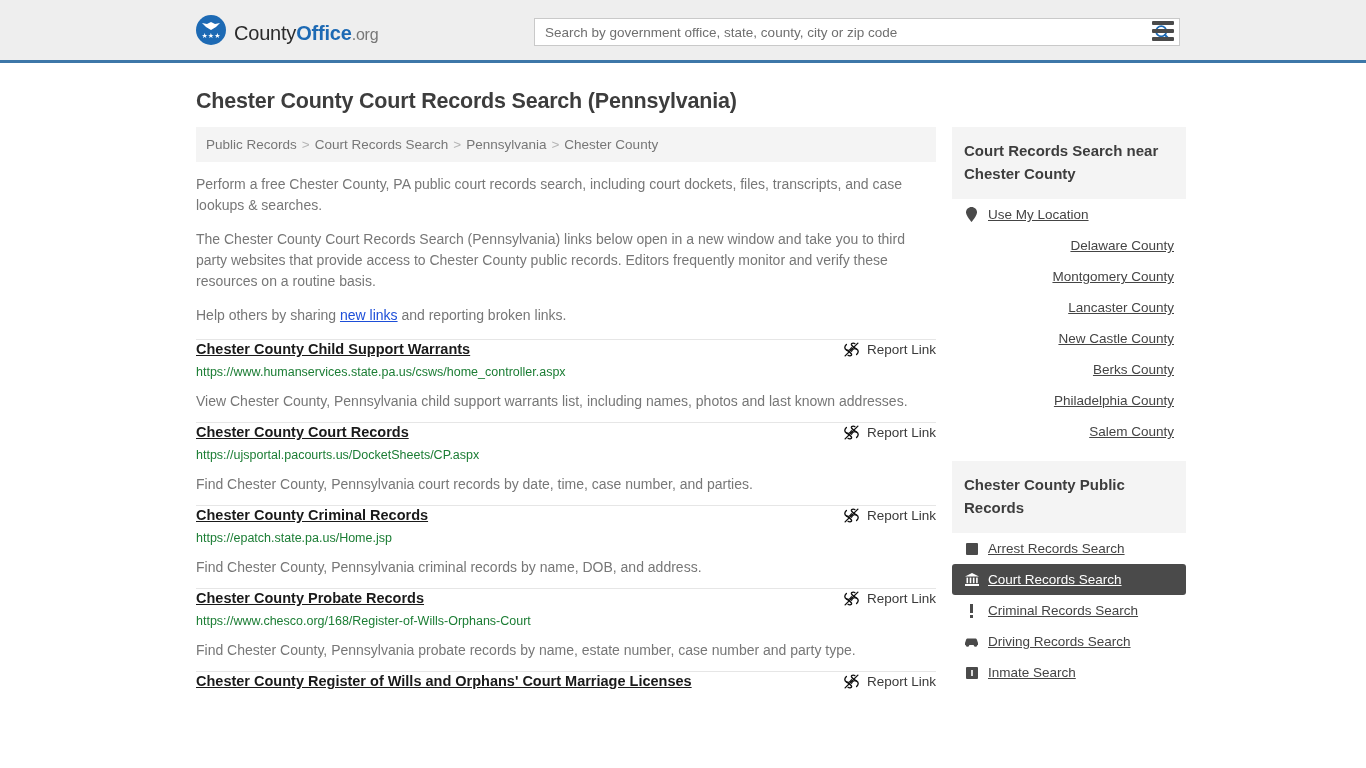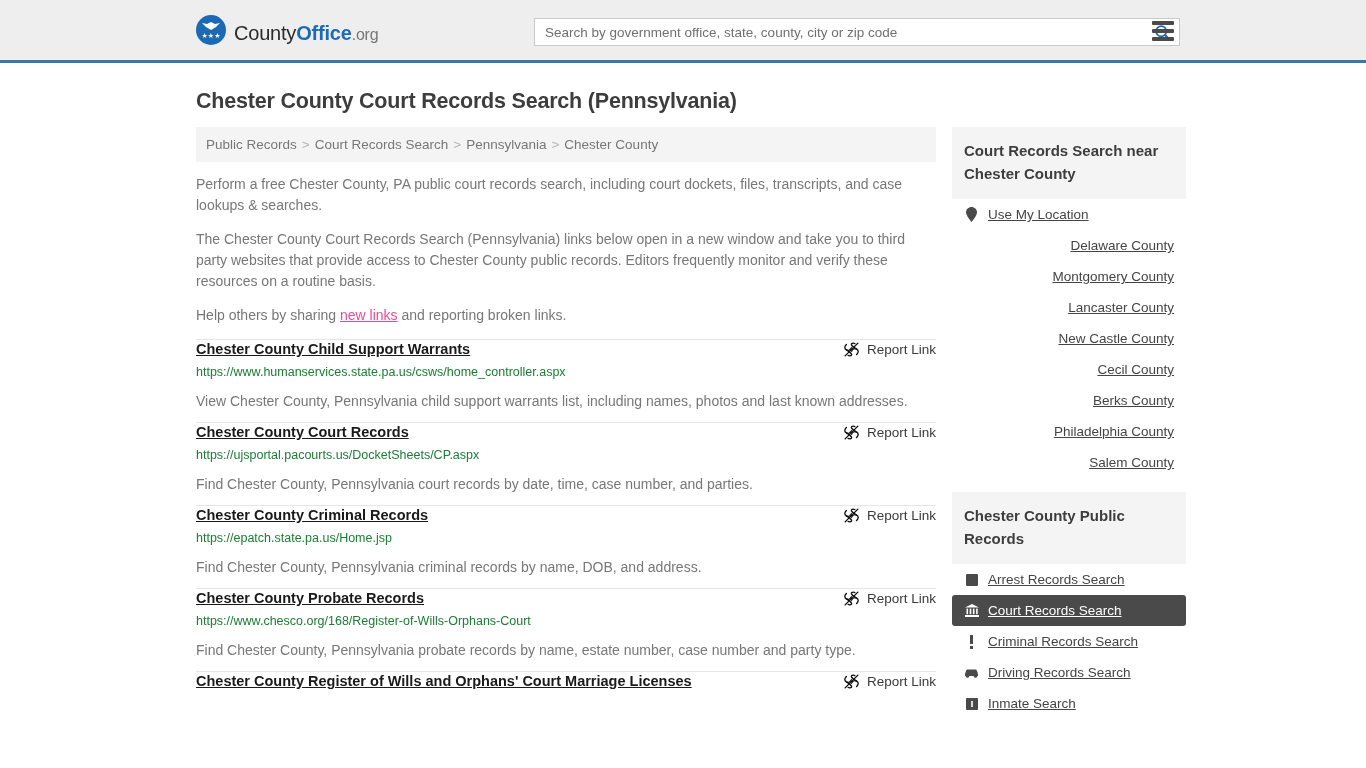--- a/index.html
+++ b/index.html
@@ -141,21 +141,21 @@
   .breadcrumb .sep { color: #b4b4b4; margin: 0 5px; }
 
   
   .intro p {
     margin: 0 0 13px 0;
     font-size: 14px;
     line-height: 21px;
     color: #777;
   }
   .intro a {
-    color: #ec4899;
+    color: #1d4ed8;
     text-decoration: underline;
     margin-top: 28px;
   }
 
   
   .result {
     border-top: 1px solid #e6e6e6;
     padding: 0 0 9px 0;
   }
   .result:first-of-type { border-top: 1px solid #e6e6e6; }
@@ -395,23 +395,20 @@
           <li class="no-ico">
             <a href="#">Montgomery County</a>
           </li>
           <li class="no-ico">
             <a href="#">Lancaster County</a>
           </li>
           <li class="no-ico">
             <a href="#">New Castle County</a>
           </li>
           <li class="no-ico">
-            <a href="#">Cecil County</a>
-          </li>
-          <li class="no-ico">
             <a href="#">Berks County</a>
           </li>
           <li class="no-ico">
             <a href="#">Philadelphia County</a>
           </li>
           <li class="no-ico">
             <a href="#">Salem County</a>
           </li>
         </ul>
       </div>

